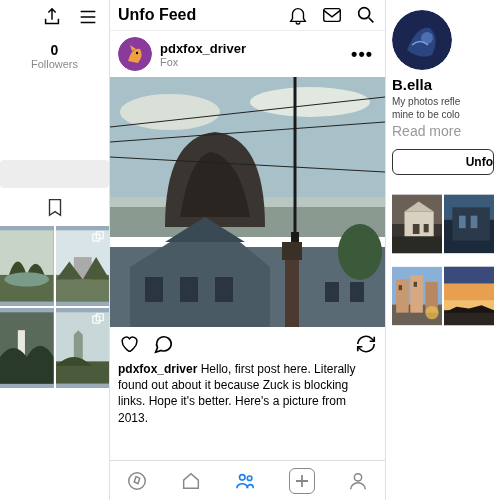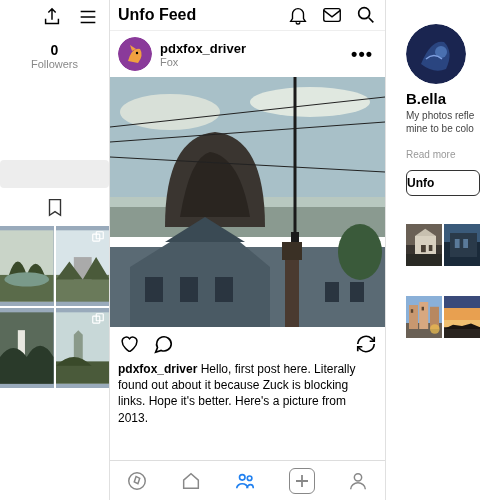--- a/index.html
+++ b/index.html
@@ -27,27 +27,27 @@
 .ph-user{font-weight:700;font-size:13px}
 .ph-sub{font-size:11px;color:#888}
 .dots{font-size:18px;letter-spacing:1px;padding:0 4px;font-weight:700}
 .post-img{width:100%;height:250px;overflow:hidden;position:relative}
 .post-img svg{width:100%;height:100%;display:block}
 .post-actions{display:flex;align-items:center;padding:6px 8px;gap:12px}
 .post-actions .spacer{flex:1}
 .caption{padding:0 8px 8px;font-size:12px;line-height:1.35}
 .caption .u{font-weight:700}
 .b-nav{height:40px;border-top:1px solid #ddd;display:flex;align-items:center;justify-content:space-around;margin-top:auto}
-.col-c{width:115px;background:#fff;border-left:1px solid #e0e0e0;padding:20px}
+.col-c{width:115px;background:#fff;border-left:1px solid #e0e0e0;padding:6px}
 .c-ava{width:60px;height:60px;border-radius:50%;overflow:hidden;margin:4px 0}
 .c-ava svg{width:100%;height:100%}
 .c-name{font-weight:700;font-size:15px;margin-top:6px}
 .c-bio{font-size:10px;color:#444;margin-top:2px;line-height:1.3}
-.c-read{font-size:10px;color:#999;margin-top:14px}
-.c-btn{border:1px solid #333;border-radius:6px;text-align:left;font-weight:700;font-size:12px;padding:5px 0;margin-top:10px}
+.c-read{font-size:14px;color:#999;margin-top:2px}
+.c-btn{border:1px solid #333;border-radius:6px;text-align:right;font-weight:700;font-size:12px;padding:5px 0;margin-top:10px}
 .c-grid{display:grid;grid-template-columns:1fr 1fr;gap:2px;margin-top:14px}
 .c-thumb{height:70px;overflow:hidden}
 .c-thumb svg{width:100%;height:100%}
 svg{display:block}
 </style>
 </head>
 <body>
 
 <div class="col col-a">
   <div class="col-a-top">

